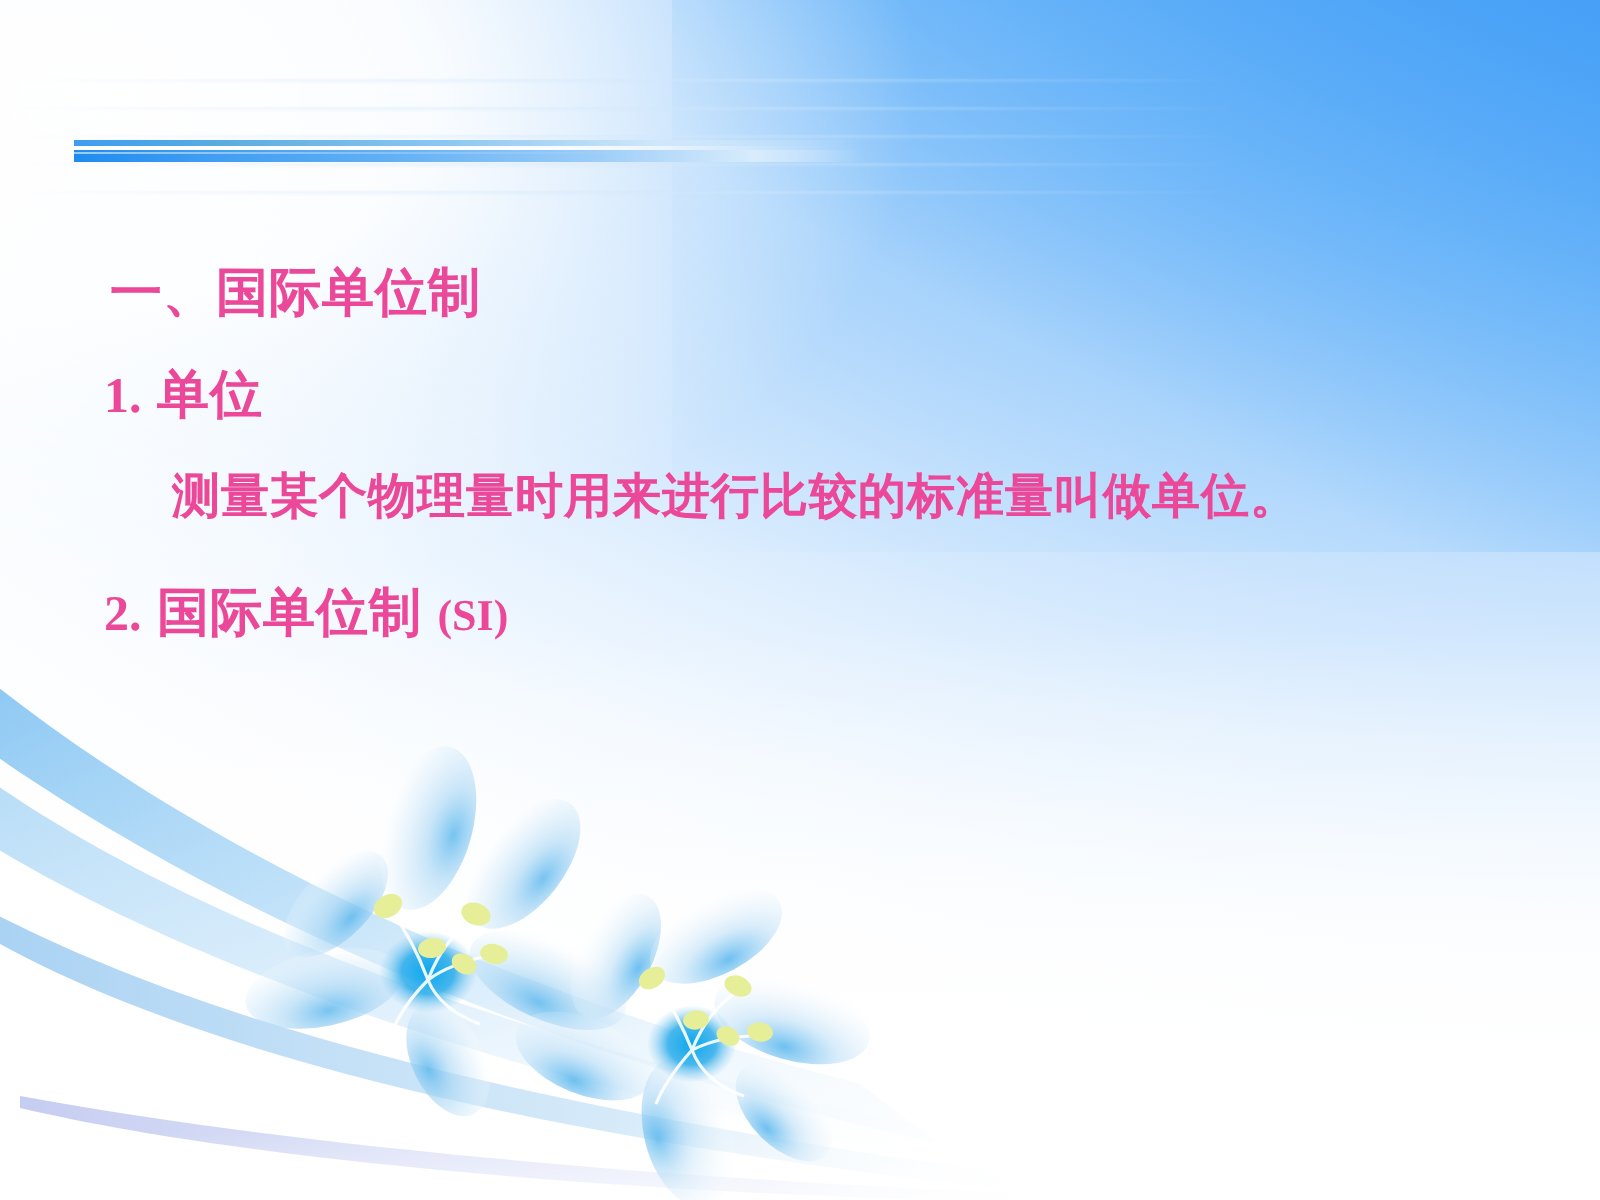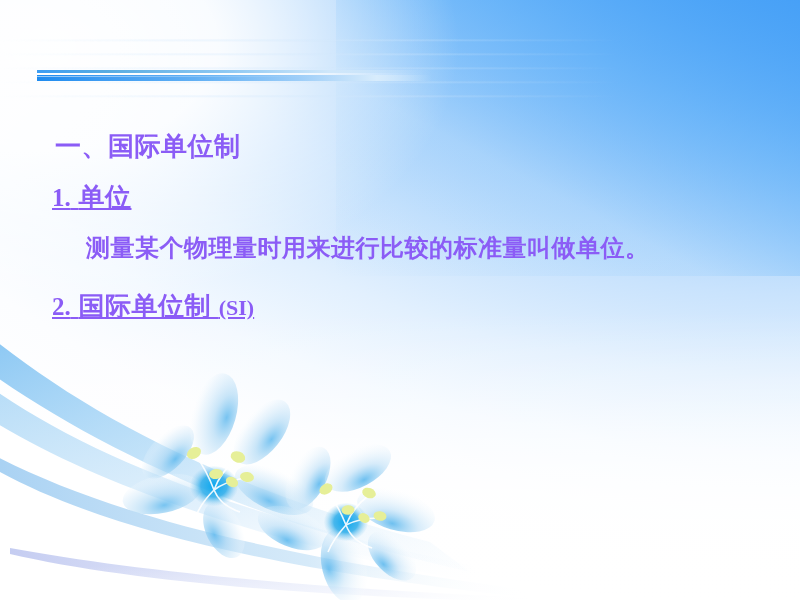--- a/index.html
+++ b/index.html
@@ -122,26 +122,26 @@
   
   .content {
     position: absolute;
     left: 0; top: 0;
     width: 800px;
     height: 600px;
   }
   .line {
     position: absolute;
     white-space: nowrap;
-    color: #8b5cf6;
+    color: #ec4899;
     font-weight: bold;
     letter-spacing: 0.5px;
   }
   .lvl1 { left: 55px; font-size: 26px; }
-  .lvl2 { left: 52px; font-size: 26px; text-decoration: underline; }
+  .lvl2 { left: 52px; font-size: 26px; }
   .lvl3 { left: 86px; font-size: 24px; }
 
   .ln1 { top: 129px; }
   .ln2 { top: 180px; }
   .ln3 { top: 232px; }
   .ln4 { top: 289px; }
   .ln5 { top: 341px; }
 
   .numeral {
     font-family: "Liberation Serif", serif;

